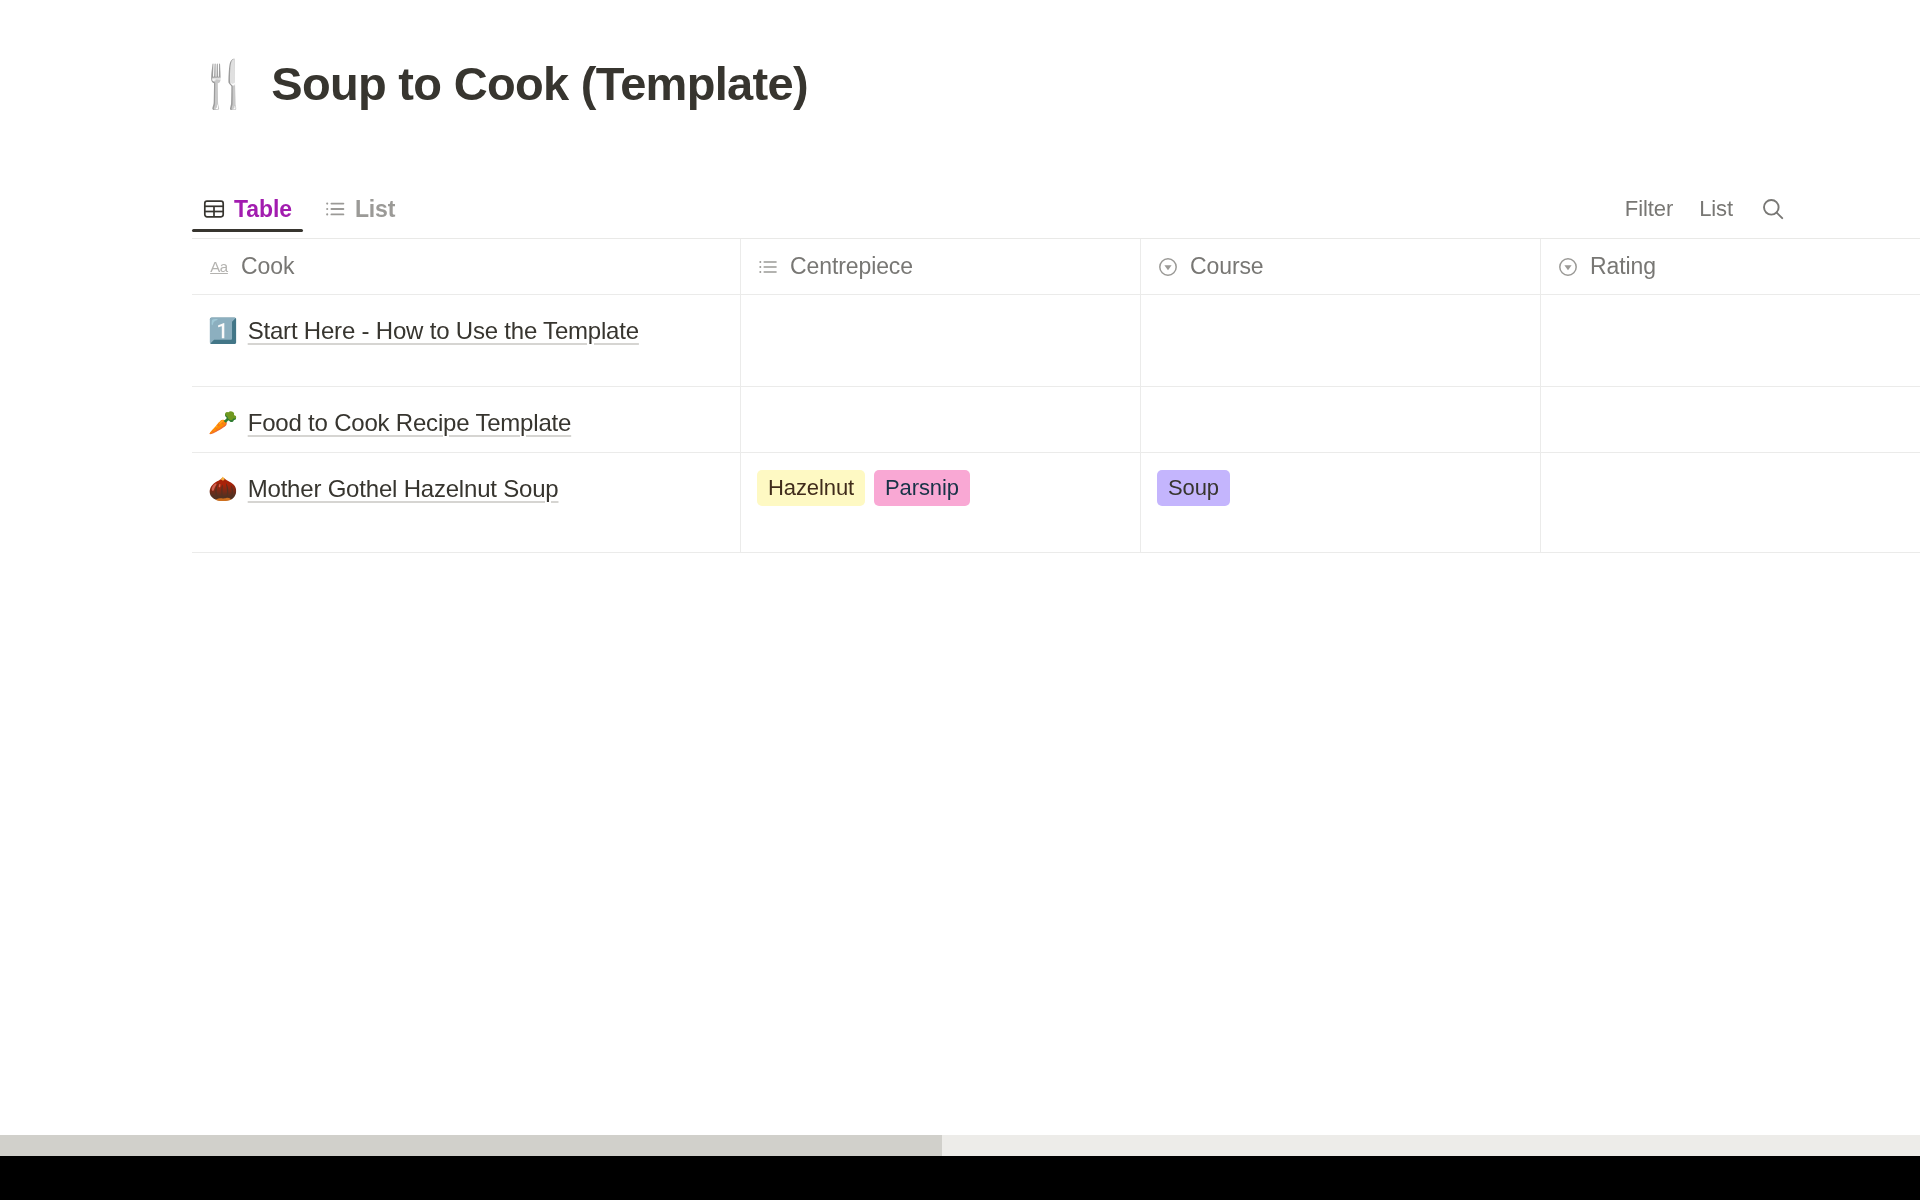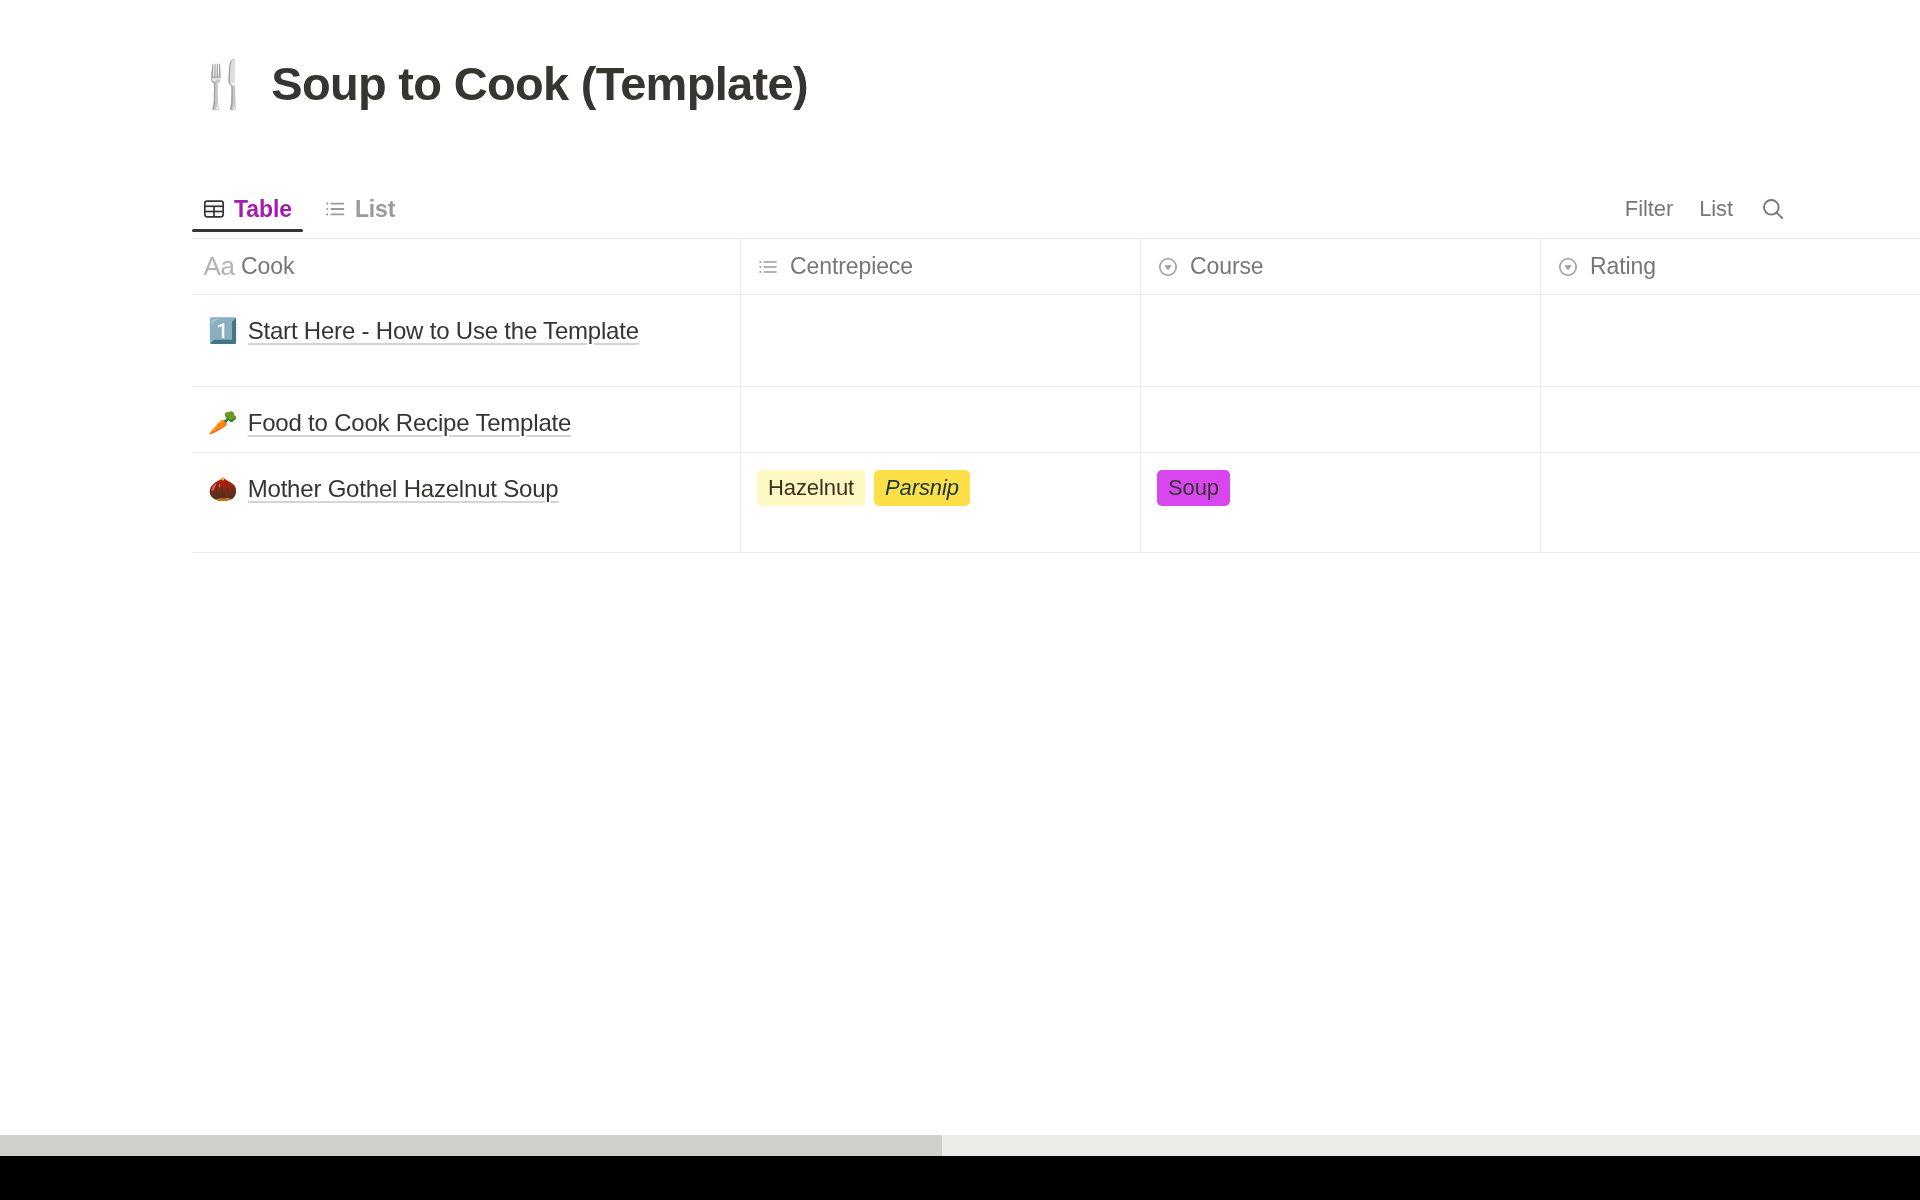--- a/index.html
+++ b/index.html
@@ -170,24 +170,25 @@
     width: 22px;
     height: 22px;
     flex: none;
     display: flex;
     align-items: center;
     justify-content: center;
     color: #9b9a97;
   }
   .head-icon svg { display: block; }
   .head-icon.aa {
-    font-size: 26px;
+    font-size: 15px;
     color: #b4b3b0;
     font-weight: 400;
     letter-spacing: -0.3px;
+    text-decoration: underline;
   }
 
   
   .body-row .tcell { align-items: flex-start; padding-top: 17px; }
   .row-1 { height: 92px; }
   .row-2 { height: 66px; }
   .row-3 { height: 100px; }
 
   .name-cell { gap: 0; display: block; padding-top: 15px !important; }
   .name-inner {
@@ -392,26 +393,26 @@
 
     <div class="trow body-row row-3">
       <div class="tcell col-name name-cell">
         <span class="name-inner">
           <span class="row-emoji">🌰</span><span class="name-link">Mother Gothel Hazelnut Soup</span>
         </span>
       </div>
       <div class="tcell col-centre">
         <span class="chips">
             <span class="chip" style="background: #fef9c3; color: rgb(64, 44, 27);">Hazelnut</span>
-            <span class="chip" style="background: #fde047; color: rgb(24, 51, 71); font-style: italic;">Parsnip</span>
+            <span class="chip" style="background: #f9a8d4; color: rgb(24, 51, 71);">Parsnip</span>
           </span>
       </div>
       <div class="tcell col-course">
         <span class="chips">
-            <span class="chip" style="background: #d946ef; color: rgb(55, 53, 47);">Soup</span>
+            <span class="chip" style="background: #c4b5fd; color: rgb(55, 53, 47);">Soup</span>
           </span>
       </div>
       <div class="tcell col-rating">
         <span class="chips"></span>
       </div>
     </div>
 
   </div>
 
 </div>

